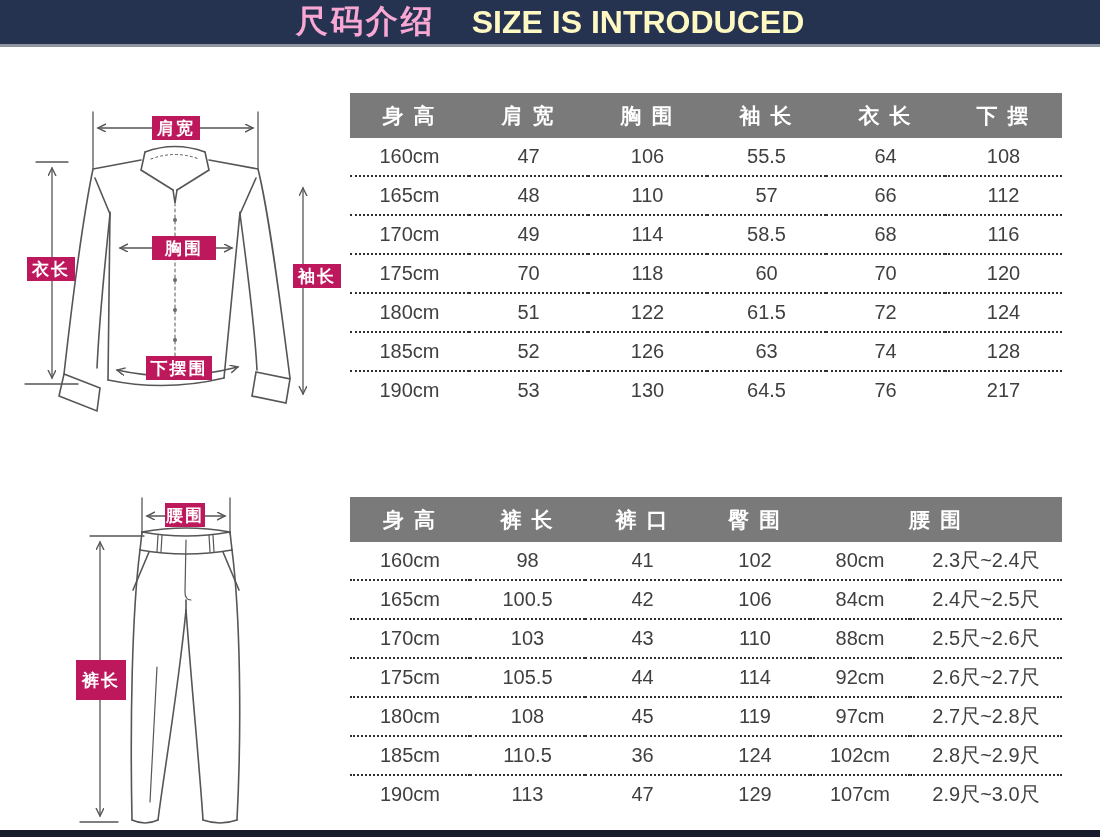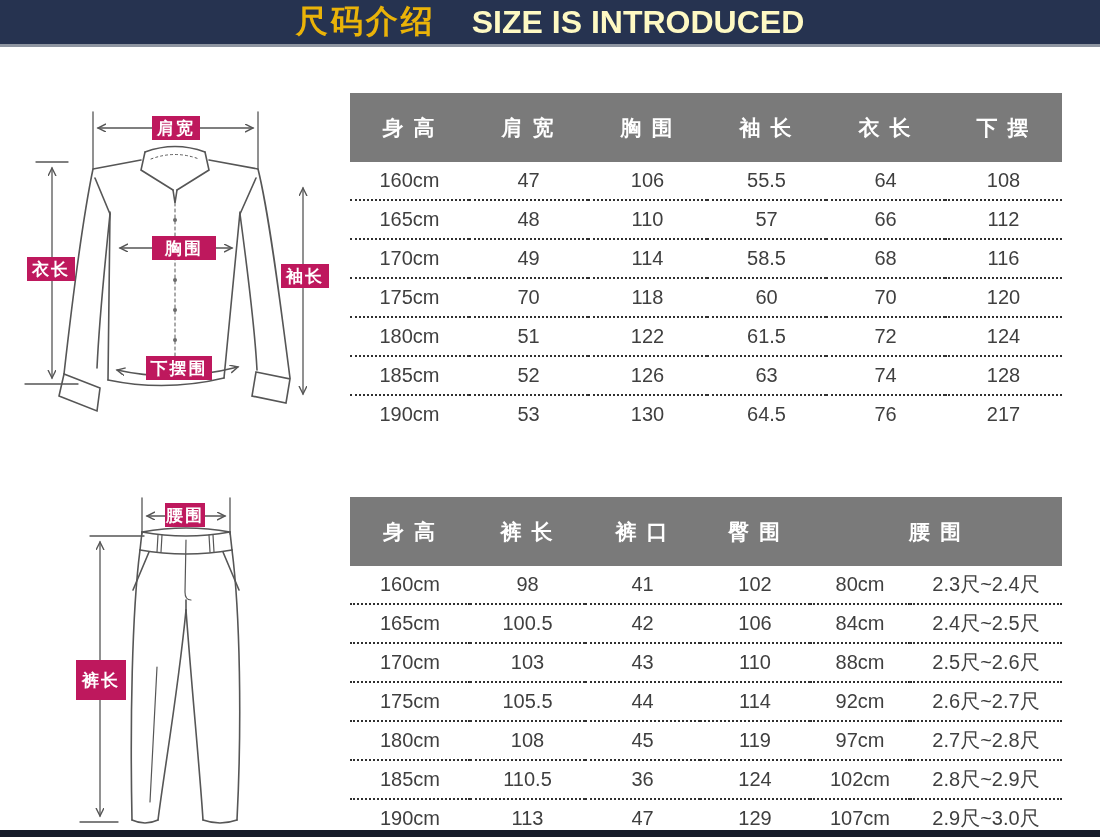--- a/index.html
+++ b/index.html
@@ -5,30 +5,30 @@
   html,body { margin:0; padding:0; background:#ffffff; }
   .page {
     position:relative; width:1100px; height:837px; background:#ffffff;
     font-family:"Liberation Sans", sans-serif; overflow:hidden;
   }
   .title-bar {
     position:absolute; left:0; top:0; width:1100px; height:44px;
     background:#263350; border-bottom:3px solid #8e95a1;
     display:flex; align-items:center; justify-content:center;
   }
-  .title-cn { color:#eab308; font-size:32px; font-weight:bold; letter-spacing:3px; }
+  .title-cn { color:#f9a8d4; font-size:32px; font-weight:bold; letter-spacing:3px; }
   .title-en { color:#fef9c3; font-size:32px; font-weight:bold; margin-left:36px; letter-spacing:0; }
 
   .table-wrap { position:absolute; width:712px; }
   #shirt-table-wrap { left:350px; top:93px; }
   #pants-table-wrap { left:350px; top:497px; }
   table.size-table { width:712px; border-collapse:collapse; table-layout:fixed; }
   table.size-table th {
     background:#7a7a7a; color:#ffffff; font-size:21px; font-weight:bold;
-    height:45px; letter-spacing:2px; padding:12px;
+    height:45px; letter-spacing:2px; padding:0;
   }
   table.size-table td {
     text-align:center; font-size:20px; color:#3f3f3f; height:37px; padding:0;
   }
   table.size-table tbody tr:not(:last-child) td { border-bottom:2px dotted #303030; }
 
   .dlabel {
     position:absolute; background:#be185d; color:#ffffff;
     font-size:17px; font-weight:bold; letter-spacing:2px;
     display:flex; align-items:center; justify-content:center;
@@ -96,21 +96,21 @@
       <path d="M52,106 V316" stroke-width="1.3" marker-start="url(#ah1)" marker-end="url(#ah1)"></path>
 
       <path d="M303,126 V332" stroke-width="1.3" marker-start="url(#ah1)" marker-end="url(#ah1)"></path>
 
       <path d="M117,308 Q175,321 238,305" stroke-width="1.3" marker-start="url(#ah1)" marker-end="url(#ah1)"></path>
     </g>
   </svg>
   <div class="dlabel" style="left:152px; top:116px; width:48px; height:24px;">肩宽</div>
   <div class="dlabel" style="left:152px; top:236px; width:64px; height:24px;">胸围</div>
   <div class="dlabel" style="left:27px; top:257px; width:48px; height:24px;">衣长</div>
-  <div class="dlabel" style="left:281px; top:264px; width:48px; height:24px;">袖长</div>
+  <div class="dlabel" style="left:293px; top:264px; width:48px; height:24px;">袖长</div>
   <div class="dlabel" style="left:146px; top:356px; width:66px; height:24px;">下摆围</div>
 
   <div class="table-wrap" id="shirt-table-wrap">
       <table class="size-table">
         <colgroup>
           <col style="width: 119px;">
           <col style="width: 119px;">
           <col style="width: 119px;">
           <col style="width: 119px;">
           <col style="width: 119px;">

